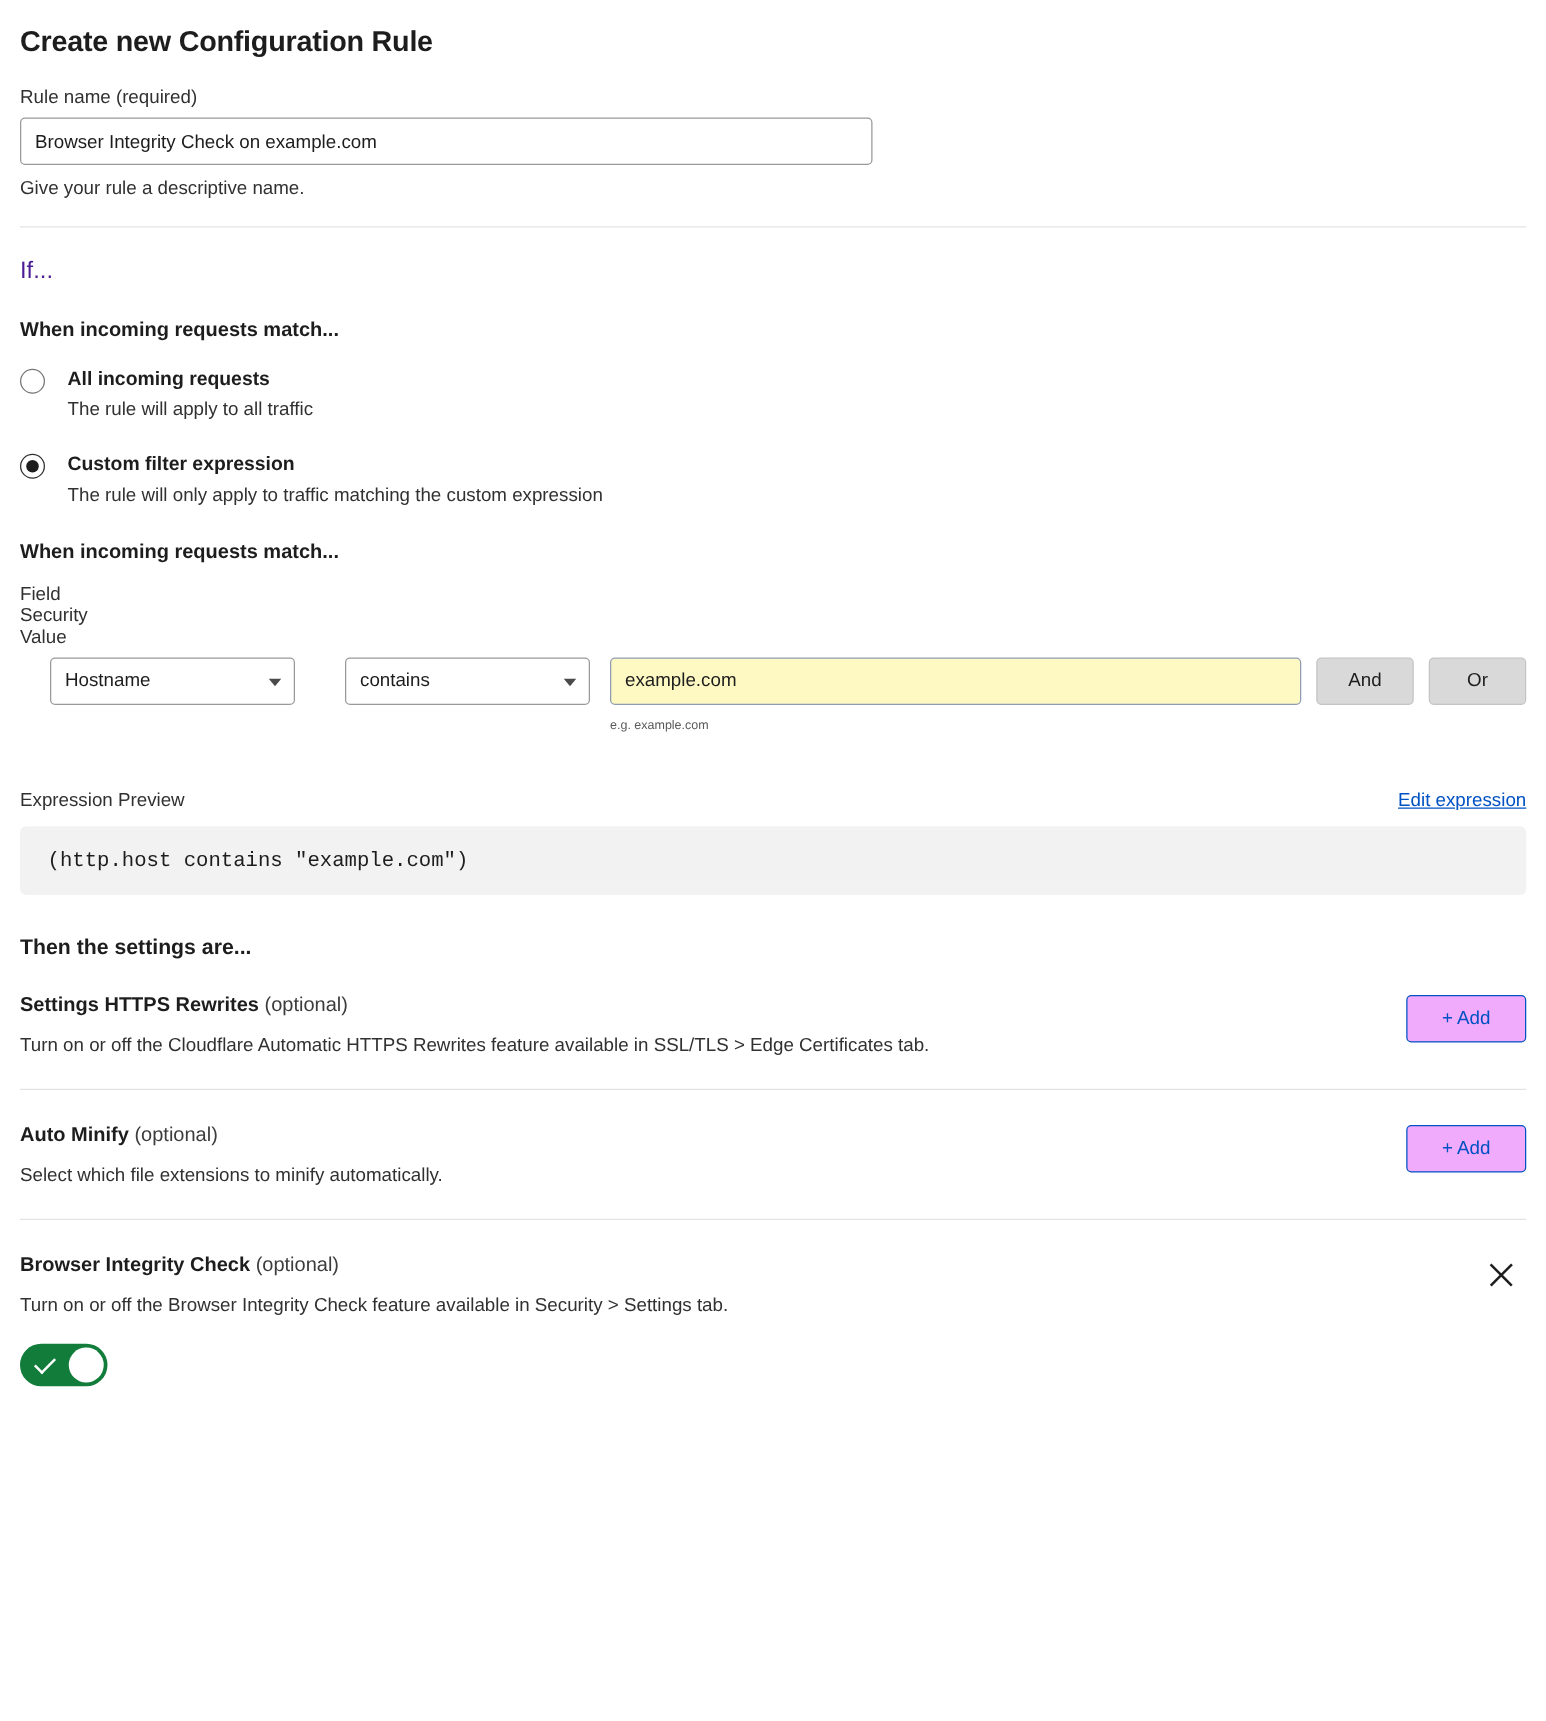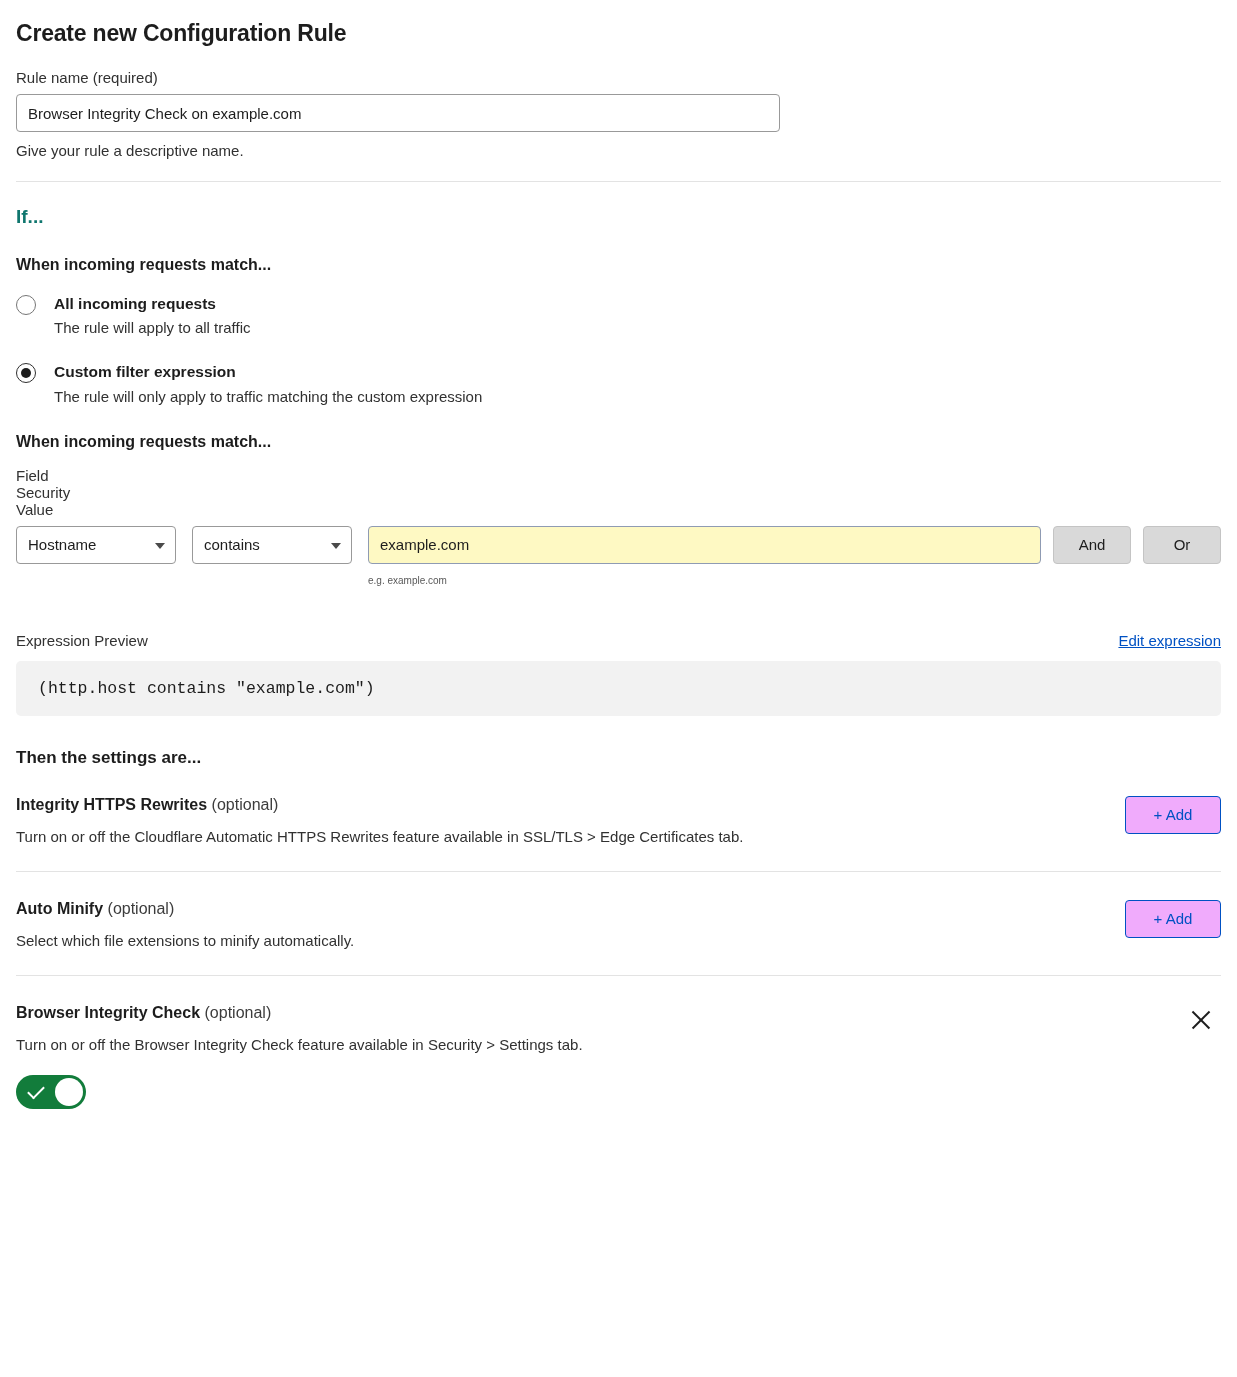--- a/index.html
+++ b/index.html
@@ -26,21 +26,21 @@
   }
 
   
   .field-label {
     font-size: 15px;
     color: #313131;
     margin-bottom: 8px;
   }
   .text-input {
     display: block;
-    width: 764px;
+    width: 682px;
     height: 38px;
     border: 1px solid #999999;
     border-radius: 4px;
     padding: 0 11px;
     font-size: 15px;
     font-family: "Liberation Sans", sans-serif;
     color: #1d1d1d;
     background: #ffffff;
     outline: none;
   }
@@ -51,22 +51,22 @@
   }
 
   .divider {
     border: none;
     border-top: 1px solid #e3e3e3;
     margin: 22px 0 0 0;
   }
 
   .section-title {
     font-size: 19px;
-    font-weight: bold;
-    color: #0f766e;
+    font-weight: normal;
+    color: #4c1d95;
     margin: 24px 0 0 0;
   }
   .subsection-title {
     font-size: 16px;
     font-weight: bold;
     color: #1d1d1d;
     margin: 28px 0 0 0;
   }
 
   
@@ -122,32 +122,33 @@
   }
   .lbl-field { width: 212px; }
   .lbl-operator { width: 208px; }
   .lbl-value { flex: 1; }
   .builder-row {
     display: flex;
     align-items: flex-start;
   }
   .select-box {
     position: relative;
-    width: 160px;
+    width: 196px;
     height: 38px;
     border: 1px solid #999999;
     border-radius: 4px;
     background: #ffffff;
     margin-right: 16px;
     display: flex;
     align-items: center;
     padding: 0 11px;
     font-size: 15px;
     color: #1d1d1d;
     cursor: pointer;
+    margin-left: 24px;
   }
   .select-box .caret {
     position: absolute;
     right: 10px;
     top: 50%;
     width: 0; height: 0;
     margin-top: -2px;
     border-left: 5px solid transparent;
     border-right: 5px solid transparent;
     border-top: 6px solid #4a4a4a;
@@ -363,21 +364,21 @@
     <span class="preview-label">Expression Preview</span>
     <span class="edit-expression">Edit expression</span>
   </div>
   <div class="preview-box">(http.host contains "example.com")</div>
 
   <h3 class="then-title">Then the settings are...</h3>
 
   <div class="setting">
     <div class="setting-main">
       <div class="setting-title">
-        <b>Integrity HTTPS Rewrites</b>
+        <b>Settings HTTPS Rewrites</b>
         <span class="opt">(optional)</span>
       </div>
       <div class="setting-desc">Turn on or off the Cloudflare Automatic HTTPS Rewrites feature available in SSL/TLS &gt; Edge Certificates tab.</div>
     </div>
     <button class="add-btn">+ Add</button>
   </div>
 
   <div class="setting">
     <div class="setting-main">
       <div class="setting-title">

